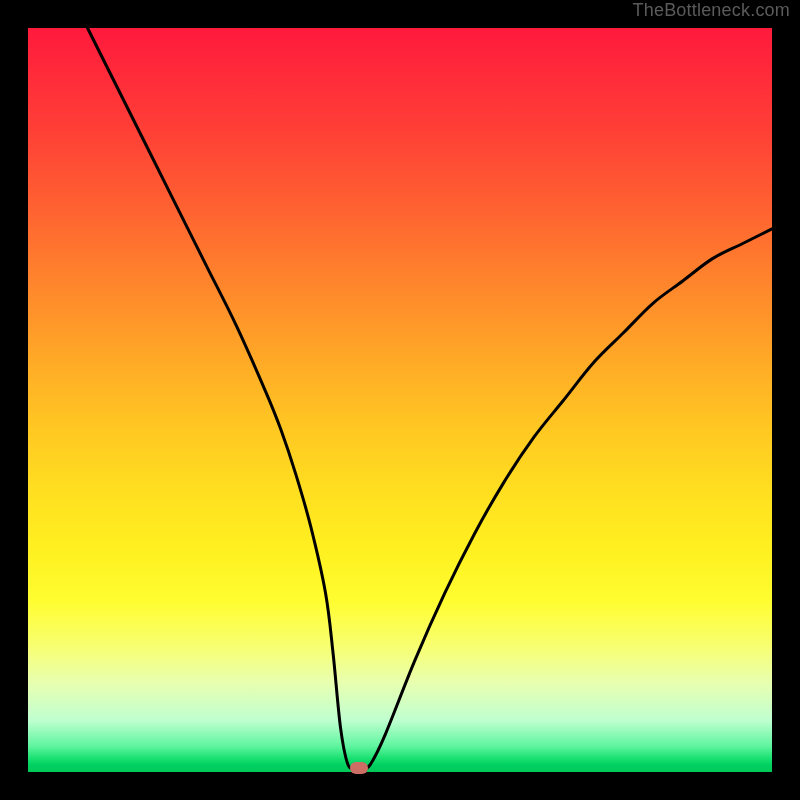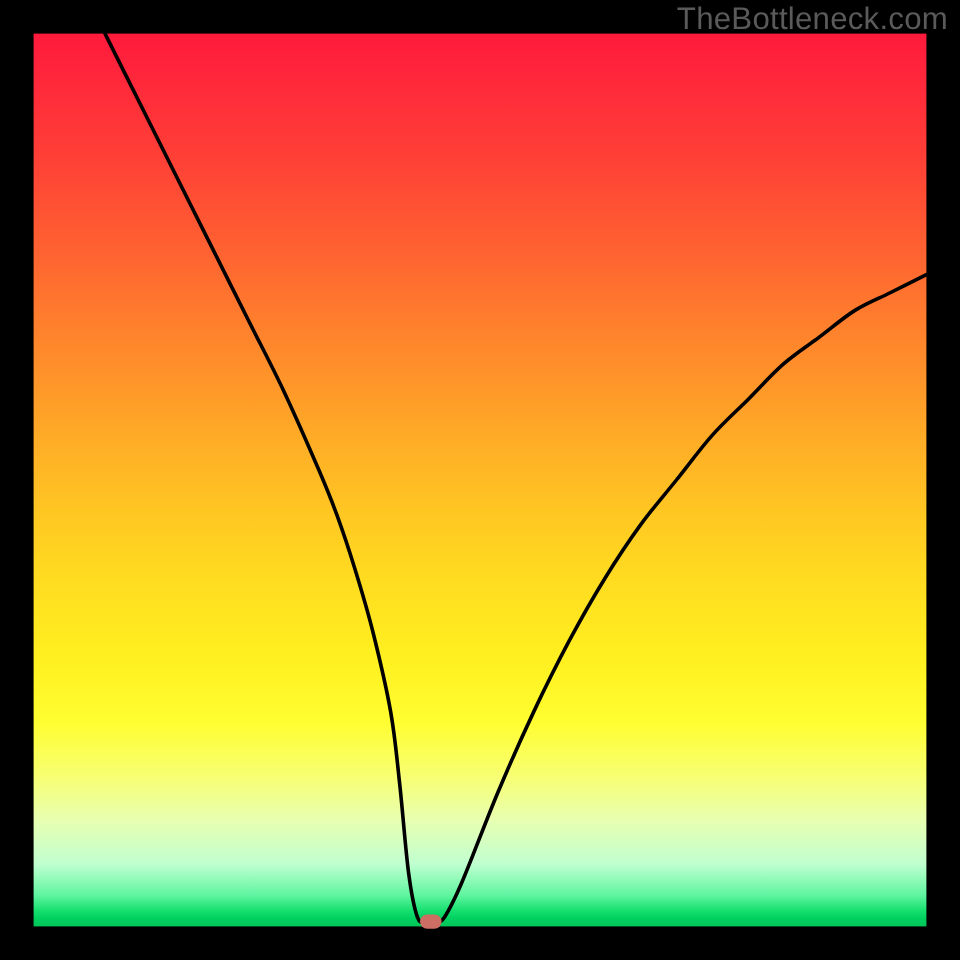--- a/index.html
+++ b/index.html
@@ -44,21 +44,21 @@
       #18e070 98.2%,
       #00d060 99.1%,
       #00c858 100%
     );
   }
   .watermark {
     position: absolute;
     top: 0;
     right: 10px;
     color: #5a5a5a;
-    font-size: 26px;
+    font-size: 18px;
     font-weight: 500;
     letter-spacing: 0.2px;
     user-select: none;
   }
   svg.curve {
     position: absolute;
     left: 0;
     top: 0;
     width: 744px;
     height: 744px;

